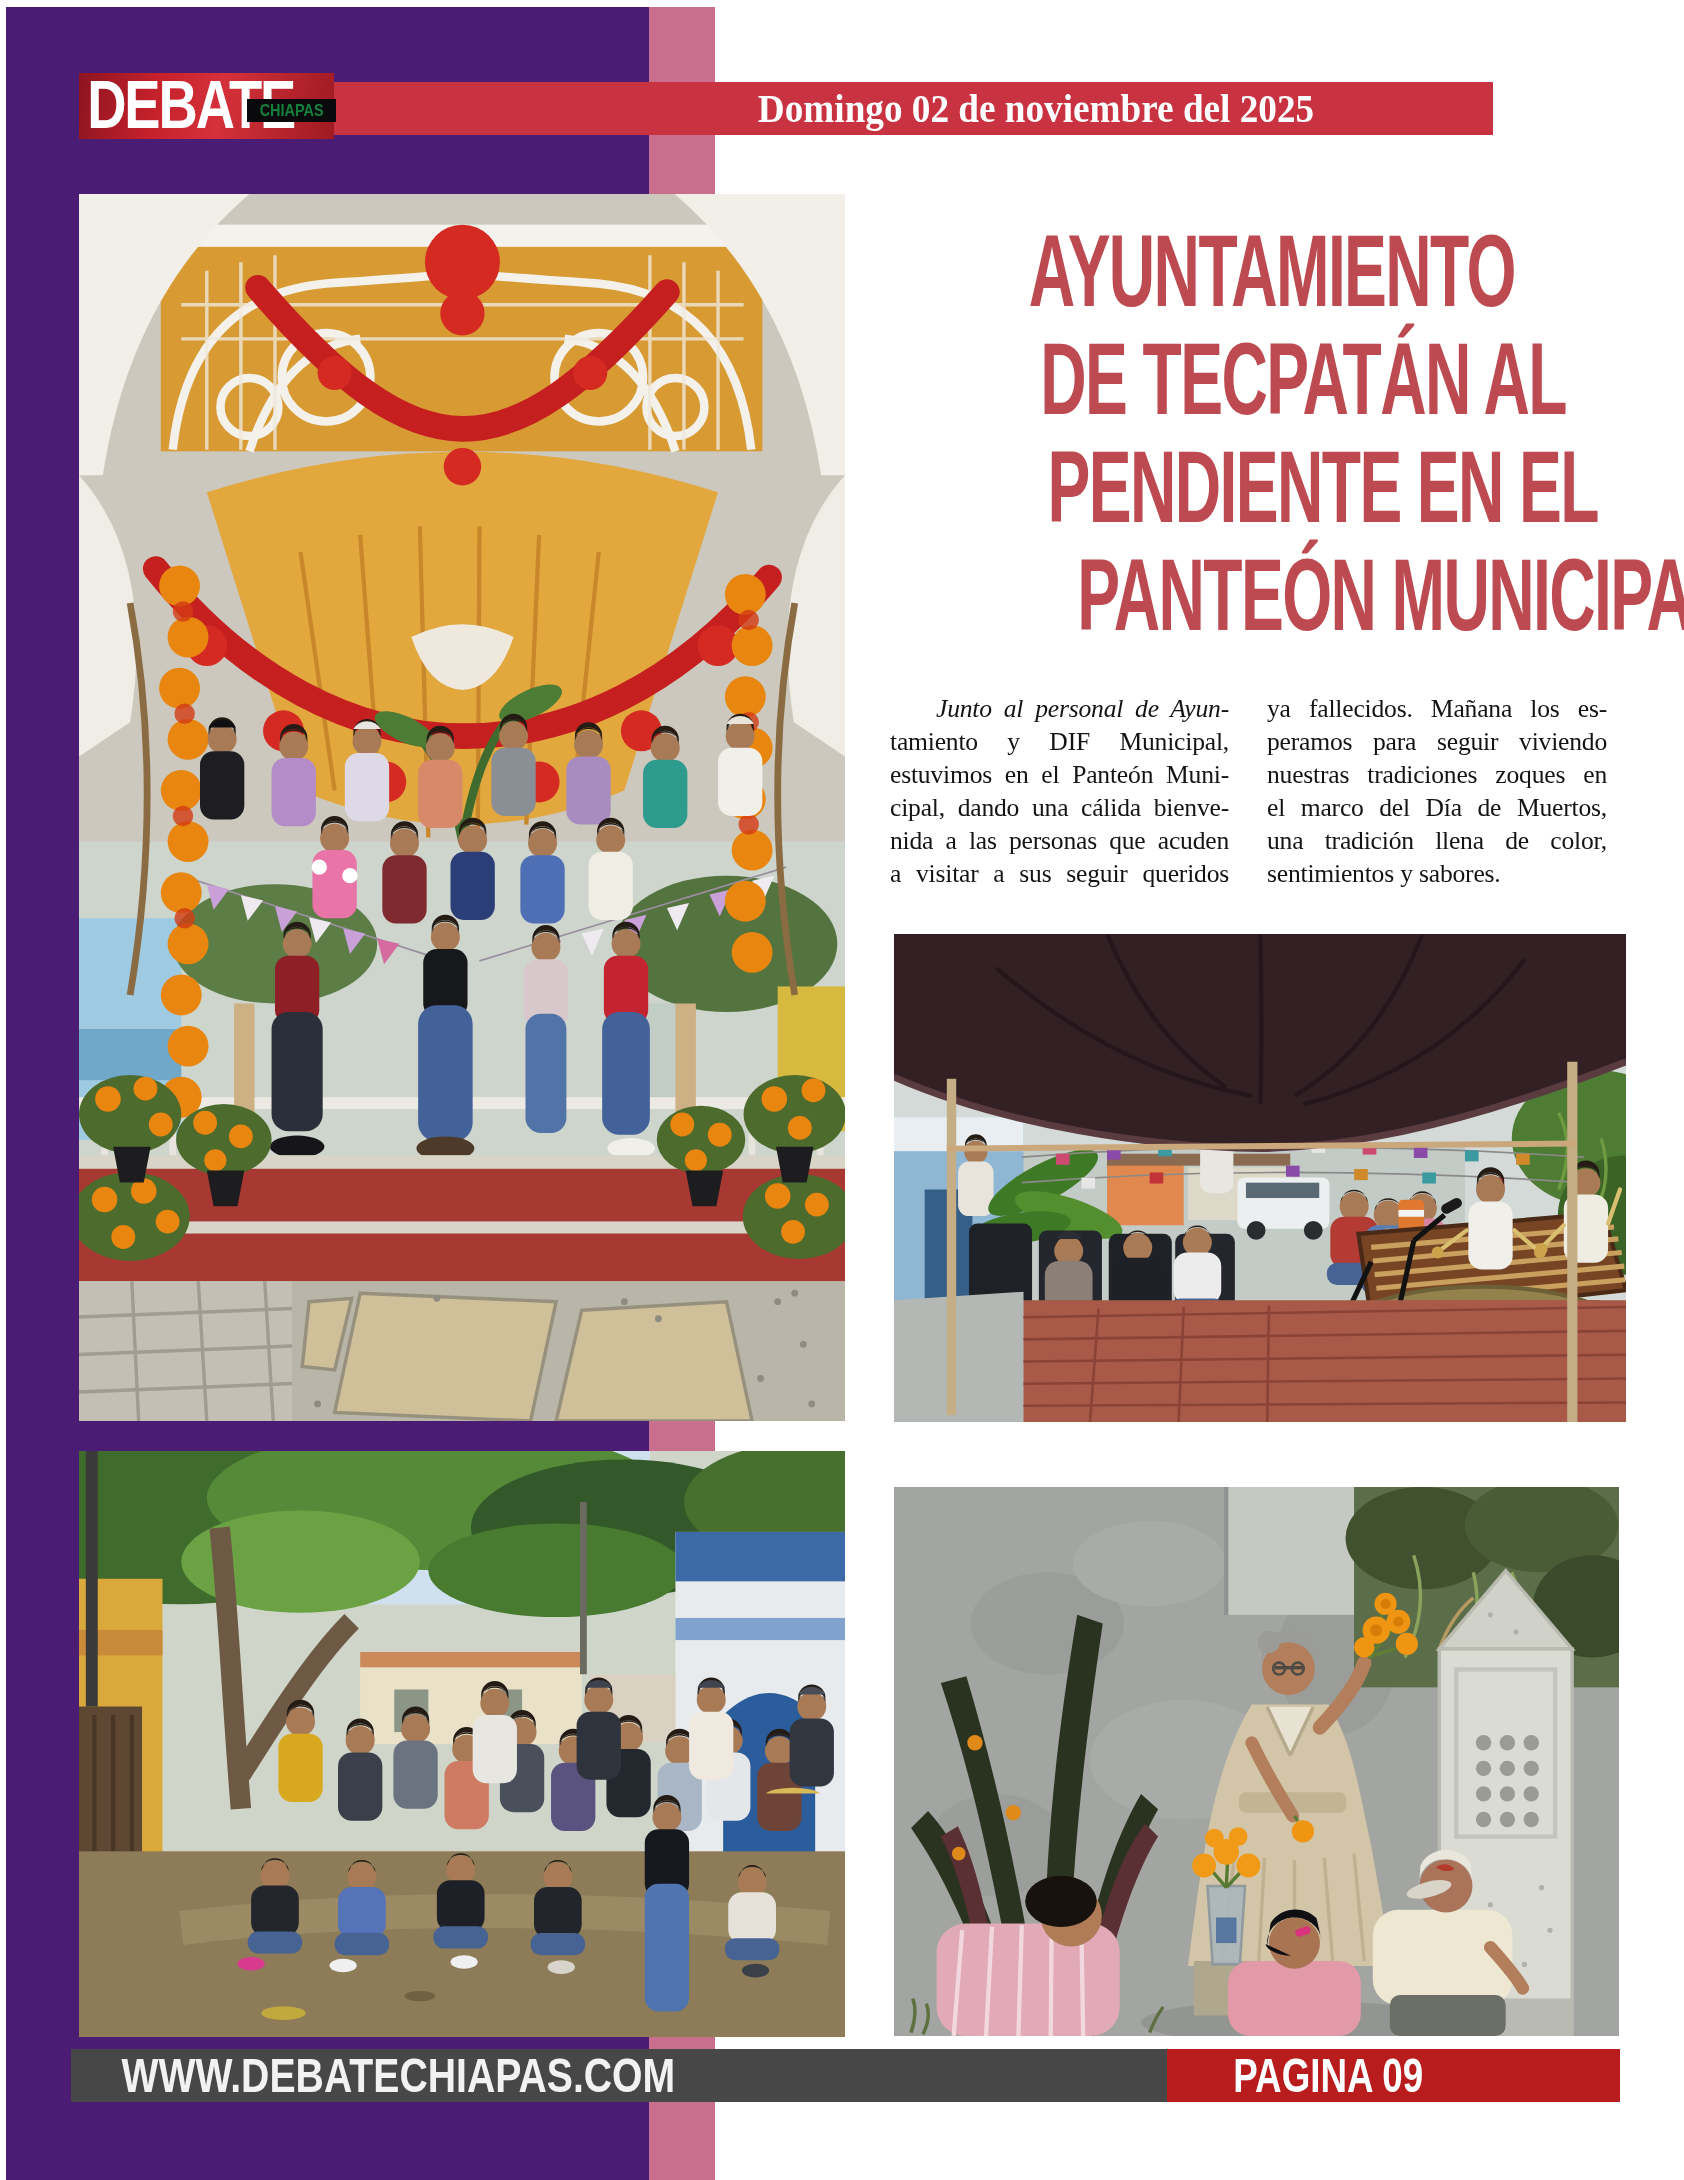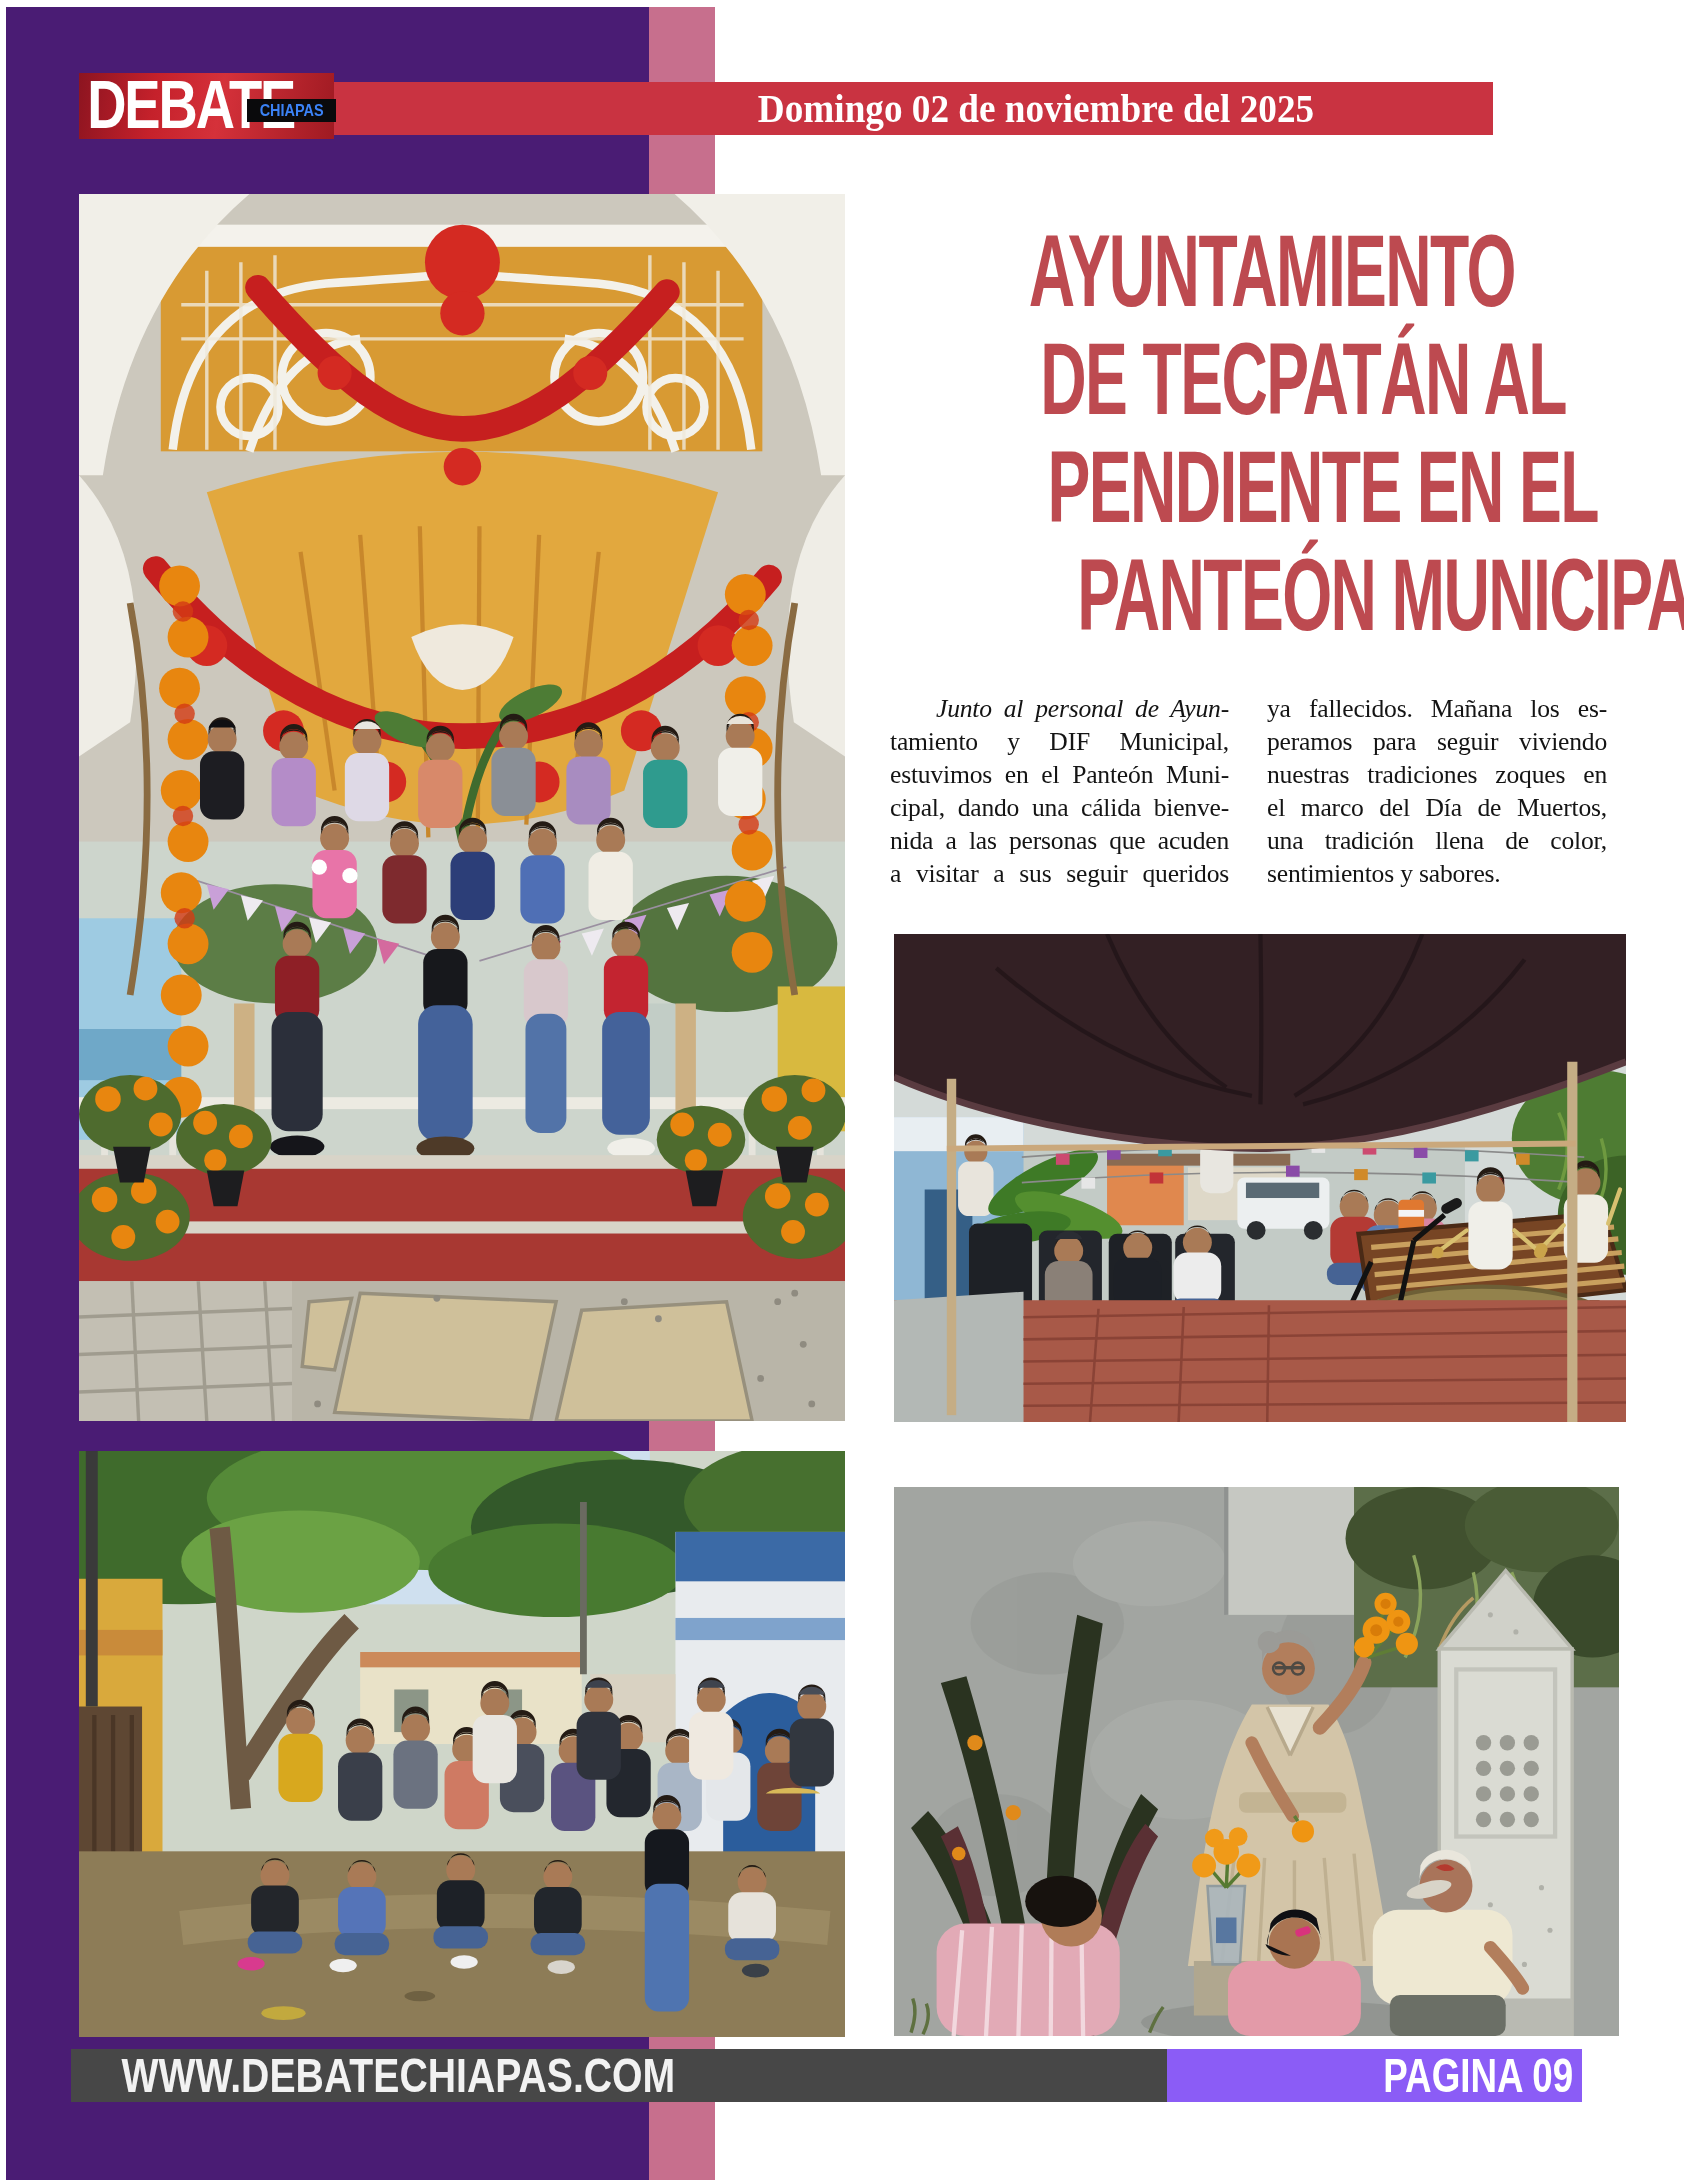--- a/index.html
+++ b/index.html
@@ -14,21 +14,21 @@
   .date-text { position:absolute; left:245px; top:0; width:914px; text-align:center;
     font-family:"Liberation Serif", serif; font-weight:bold; font-size:40px; line-height:53px;
     color:#ffffff; transform:scaleX(.93); transform-origin:center; white-space:nowrap; }
 
   .masthead { position:absolute; left:79px; top:73px; width:255px; height:66px;
     background:linear-gradient(100deg,#8c1420 0%, #c5212b 30%, #d5313a 55%, #9f1a22 100%); }
   .masthead-title { display:inline-block; color:#ffffff; font-weight:bold; font-size:68px;
     line-height:63px; letter-spacing:-2.6px; transform:scaleX(.8); transform-origin:left center;
     padding-left:10.2px; white-space:nowrap; }
   .masthead-region { position:absolute; left:168px; top:26.4px; width:89px; height:23px;
-    background:#0a0a0c; color:#3b82f6; font-weight:bold; font-size:17px; line-height:23px;
+    background:#0a0a0c; color:#15803d; font-weight:bold; font-size:17px; line-height:23px;
     text-align:center; }
   .masthead-region span { display:inline-block; transform:scaleX(.85); white-space:nowrap; }
 
   .headline { position:absolute; left:886px; top:217px; width:733px; }
   .headline .hl { height:108px; text-align:center; }
   .headline .hl span { display:inline-block; font-weight:bold; font-size:102px; line-height:108px;
     letter-spacing:-2.6px; color:#bd4a50; transform:scaleX(.63); transform-origin:center;
     white-space:nowrap; }
 
   .article { position:absolute; left:890px; top:692px; width:717px;
@@ -44,22 +44,22 @@
   figure { position:absolute; overflow:hidden; }
   figure svg { display:block; width:100%; height:100%; }
   .photo1 { left:79px;  top:194px;  width:766px; height:1227px; }
   .photo2 { left:79px;  top:1451px; width:766px; height:586px; }
   .photo3 { left:894px; top:934px; width:732px; height:488px; }
   .photo4 { left:894px; top:1487px; width:725px; height:549px; }
 
   .footer-gray { position:absolute; left:71px; top:2049px; width:1096px; height:53px; background:#474747; }
   .footer-url { display:inline-block; color:#f2f2f2; font-weight:bold; font-size:49px; line-height:53px;
     transform:scaleX(.8); transform-origin:left center; padding-left:63px; white-space:nowrap; }
-  .footer-magenta { position:absolute; left:1167px; top:2049px; width:415px; height:53px; background:#8b5cf6;
-    text-align:right; }
+  .footer-magenta { position:absolute; left:1167px; top:2049px; width:453px; height:53px; background:#b91c1c;
+    }
   .footer-page { display:inline-block; color:#ffffff; font-weight:bold; font-size:49px; line-height:53px;
     transform:scaleX(.75); transform-origin:right center; padding-right:12px; white-space:nowrap; }
 
   .defs-holder { position:absolute; width:0; height:0; overflow:hidden; }
 </style>
 </head>
 <body>
 
 <div class="page">
 

